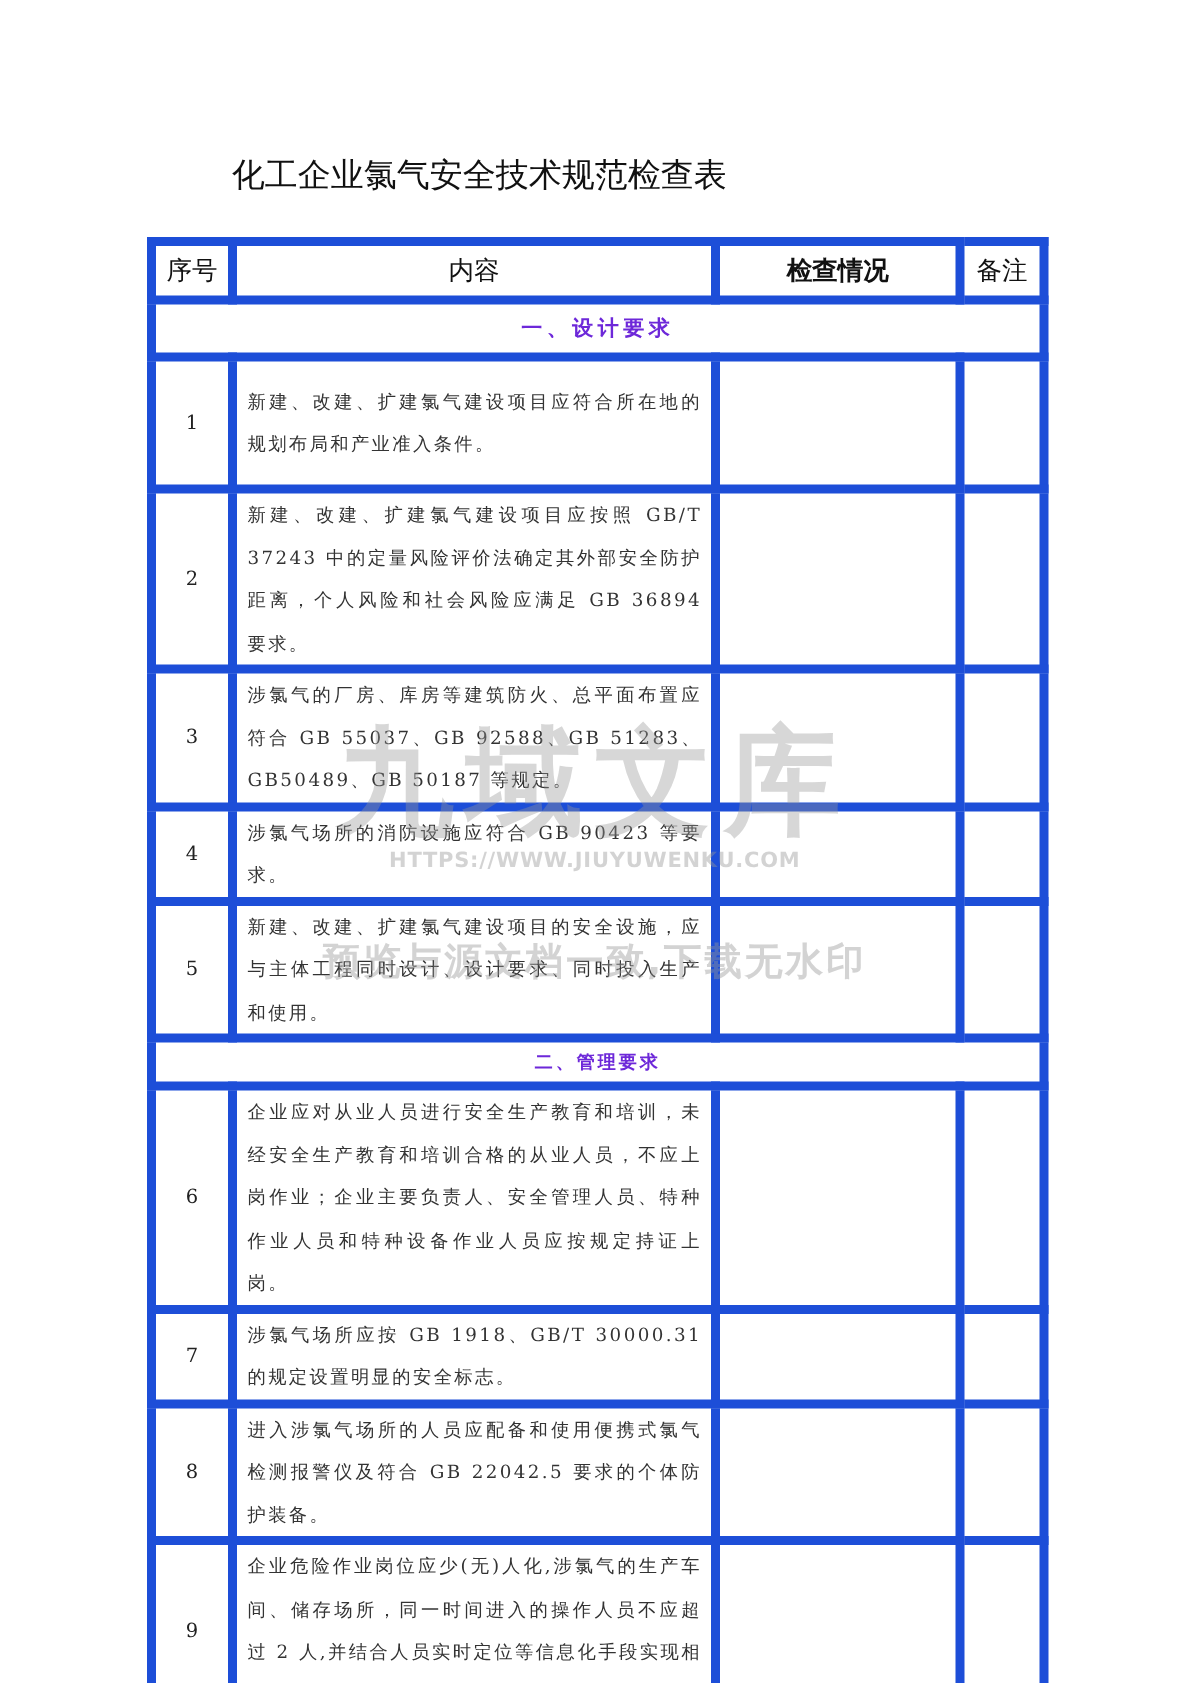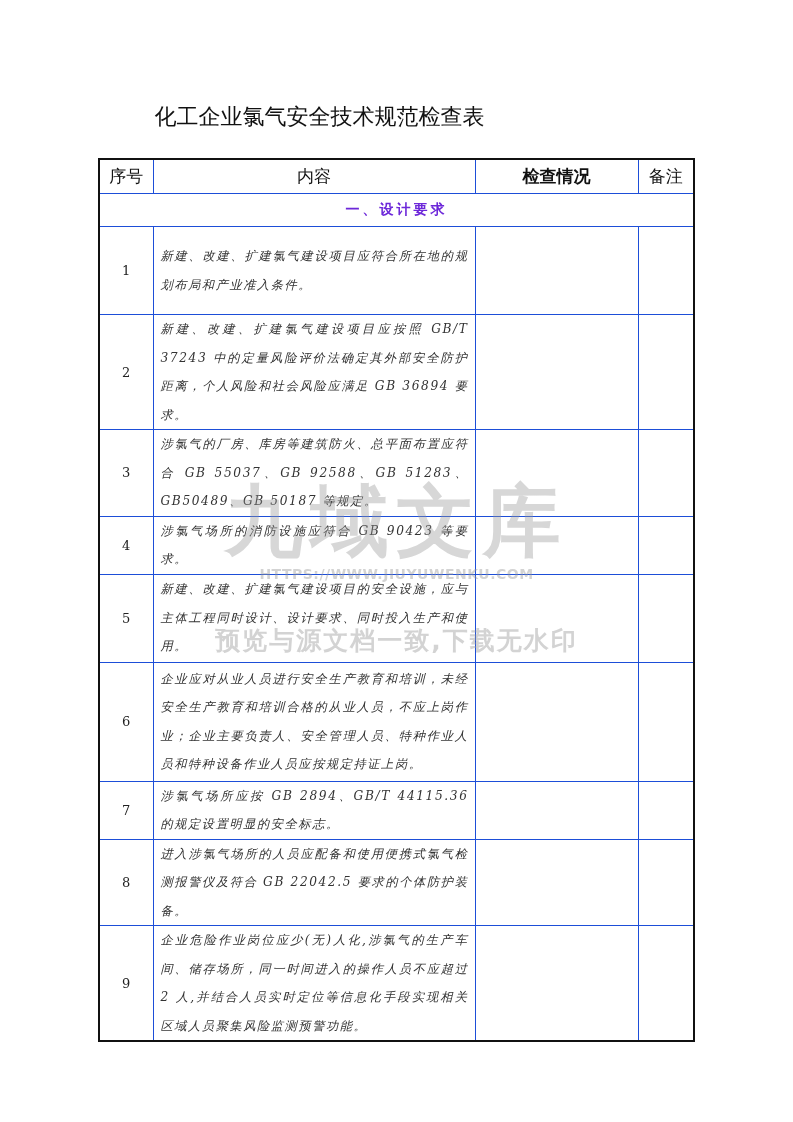--- a/index.html
+++ b/index.html
@@ -3,29 +3,29 @@
 <meta charset="utf-8">
 <style>
   html, body { margin: 0; padding: 0; background: #ffffff; }
   body { width: 793px; height: 1122px; position: relative; overflow: hidden;
          font-family: "DejaVu Serif", "Liberation Serif", serif; color: #222; }
   .title { position: absolute; top: 102px; left: 0; width: 639px; text-align: center;
            font-family: "DejaVu Sans", "Liberation Sans", sans-serif; font-size: 22px;
            color: #111; letter-spacing: 0px; }
   table.sheet { position: absolute; top: 158px; left: 98px; width: 595px;
                 border-collapse: collapse; border: 2px solid #111; table-layout: fixed; }
-  table.sheet td, table.sheet th { border: 1px solid #1d4ed8; padding: 0; vertical-align: middle; margin-top: 36px; }
+  table.sheet td, table.sheet th { border: 6px solid #1d4ed8; padding: 0; vertical-align: middle; margin-top: 36px; }
   col.c1 { width: 54px; } col.c2 { width: 322px; } col.c3 { width: 163px; } col.c4 { width: 56px; }
   th { font-family: "DejaVu Sans", "Liberation Sans", sans-serif; font-weight: normal;
        font-size: 17px; height: 33px; color: #111; }
   td.c3, th.c3 { border-right: 1px solid #999; font-weight: bold; }
   .section td { text-align: center; font-size: 14px; font-weight: bold; letter-spacing: 3px; color: #6d28d9; }
   .num { text-align: center; font-size: 13px; }
   .content { font-size: 12.2px; line-height: 28.5px; padding: 0 6px 0 7px !important;
-             letter-spacing: 1.6px; color: #333; text-align: justify; font-style: italic; }
+             letter-spacing: 1.6px; color: #333; text-align: justify; }
   .watermark { position: absolute; left: 0; width: 793px; text-align: center;
                pointer-events: none; font-family: "DejaVu Sans", "Liberation Sans", sans-serif;
                font-weight: bold; color: rgba(150,150,150,0.38); }
   .wm1 { top: 470px; font-size: 78px; letter-spacing: 8px; }
   .wm2 { top: 566px; font-size: 14px; letter-spacing: 0.5px; color: rgba(150,150,150,0.42); }
   .wm3 { top: 603px; font-size: 25px; letter-spacing: 2px; color: rgba(150,150,150,0.42); margin-top: 21px; }
 </style>
 </head>
 <body>
 
@@ -74,30 +74,33 @@
     <td class="c3"></td>
     <td></td>
   </tr>
   <tr style="height:88px">
     <td class="num">5</td>
     <td class="content">新建、改建、扩建氯气建设项目的安全设施，应与主体工程同时设计、设计要求、同时投入生产和使用。</td>
     <td class="c3"></td>
     <td></td>
   </tr>
 
+  <tr class="section">
+    <td colspan="4" style="height:26px; font-size:12px; letter-spacing:2px">二、管理要求</td>
+  </tr>
 
   <tr style="height:119px">
     <td class="num">6</td>
     <td class="content">企业应对从业人员进行安全生产教育和培训，未经安全生产教育和培训合格的从业人员，不应上岗作业；企业主要负责人、安全管理人员、特种作业人员和特种设备作业人员应按规定持证上岗。</td>
     <td class="c3"></td>
     <td></td>
   </tr>
   <tr style="height:56px">
     <td class="num">7</td>
-    <td class="content">涉氯气场所应按 GB 2894、GB/T 44115.36 的规定设置明显的安全标志。</td>
+    <td class="content">涉氯气场所应按 GB 1918、GB/T 30000.31 的规定设置明显的安全标志。</td>
     <td class="c3"></td>
     <td></td>
   </tr>
   <tr style="height:85px">
     <td class="num">8</td>
     <td class="content">进入涉氯气场所的人员应配备和使用便携式氯气检测报警仪及符合 GB 22042.5 要求的个体防护装备。</td>
     <td class="c3"></td>
     <td></td>
   </tr>
   <tr style="height:113px">

